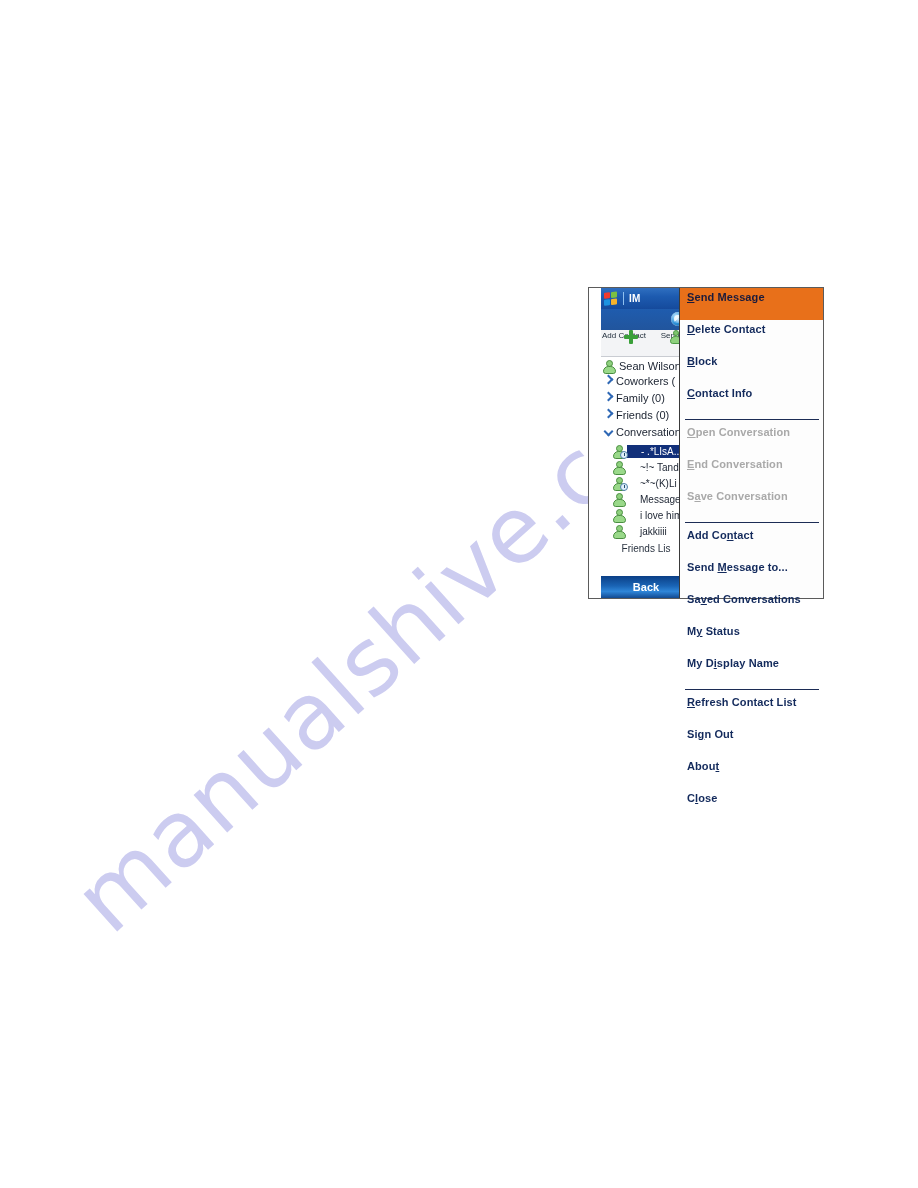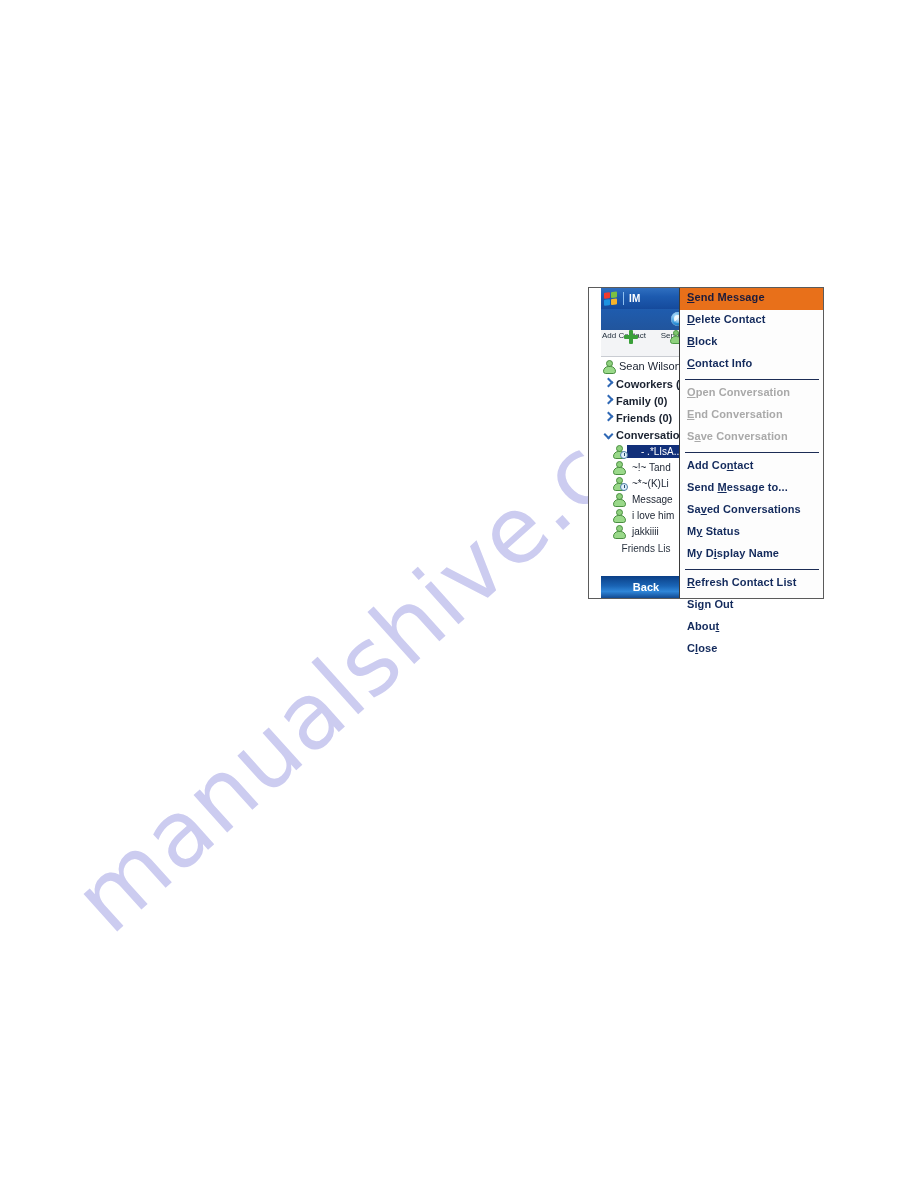--- a/index.html
+++ b/index.html
@@ -227,23 +227,22 @@
   }
   .avatar.away .clock::after{
     content:"";
     position:absolute;left:2.5px;top:1px;
     width:1px;height:3px;background:#204a6e;
   }
 
   .group-row {
     height: 17px;
     display: flex;
-    align-items: center;
+    align-items: flex-start;
     padding-left: 2px;
-    font-weight: bold;
   }
   .chev {
     width: 11px; height: 11px;
     position: relative;
     flex: 0 0 auto;
     margin-right: 2px;
   }
   .chev::after{
     content:"";
     position:absolute;
@@ -266,21 +265,21 @@
 
   .contact-row{
     height: 16px;
     display: flex;
     align-items: center;
     padding-left: 12px;
   }
   .contact-row .cname{
     font-size: 10px;
     color: #1a2230;
-    margin-left: 6px;
+    margin-left: 14px;
     white-space: nowrap;
     font-family: "Liberation Sans", sans-serif;
   }
   .contact-row.selected .cname{
     background: #12307a;
     color: #ffffff;
     padding: 1px 2px 1px 14px;
     margin-left: 1px;
   }
 
@@ -317,21 +316,21 @@
     left: 90px;
     top: 0px;
     width: 144px;
     height: 310px;
     background: #fdfdfd;
     border-left: 1px solid #3a3a3a;
     box-sizing: border-box;
     padding-top: 0px;
   }
   .menu-item{
-    height: 22px;
+    height: 32px;
     line-height: 18px;
     padding-left: 7px;
     font-size: 11px;
     font-weight: bold;
     color: #132a5c;
     white-space: nowrap;
     font-family: "Liberation Sans", sans-serif;
     letter-spacing: 0.1px;
   }
   .menu-item.highlight{

